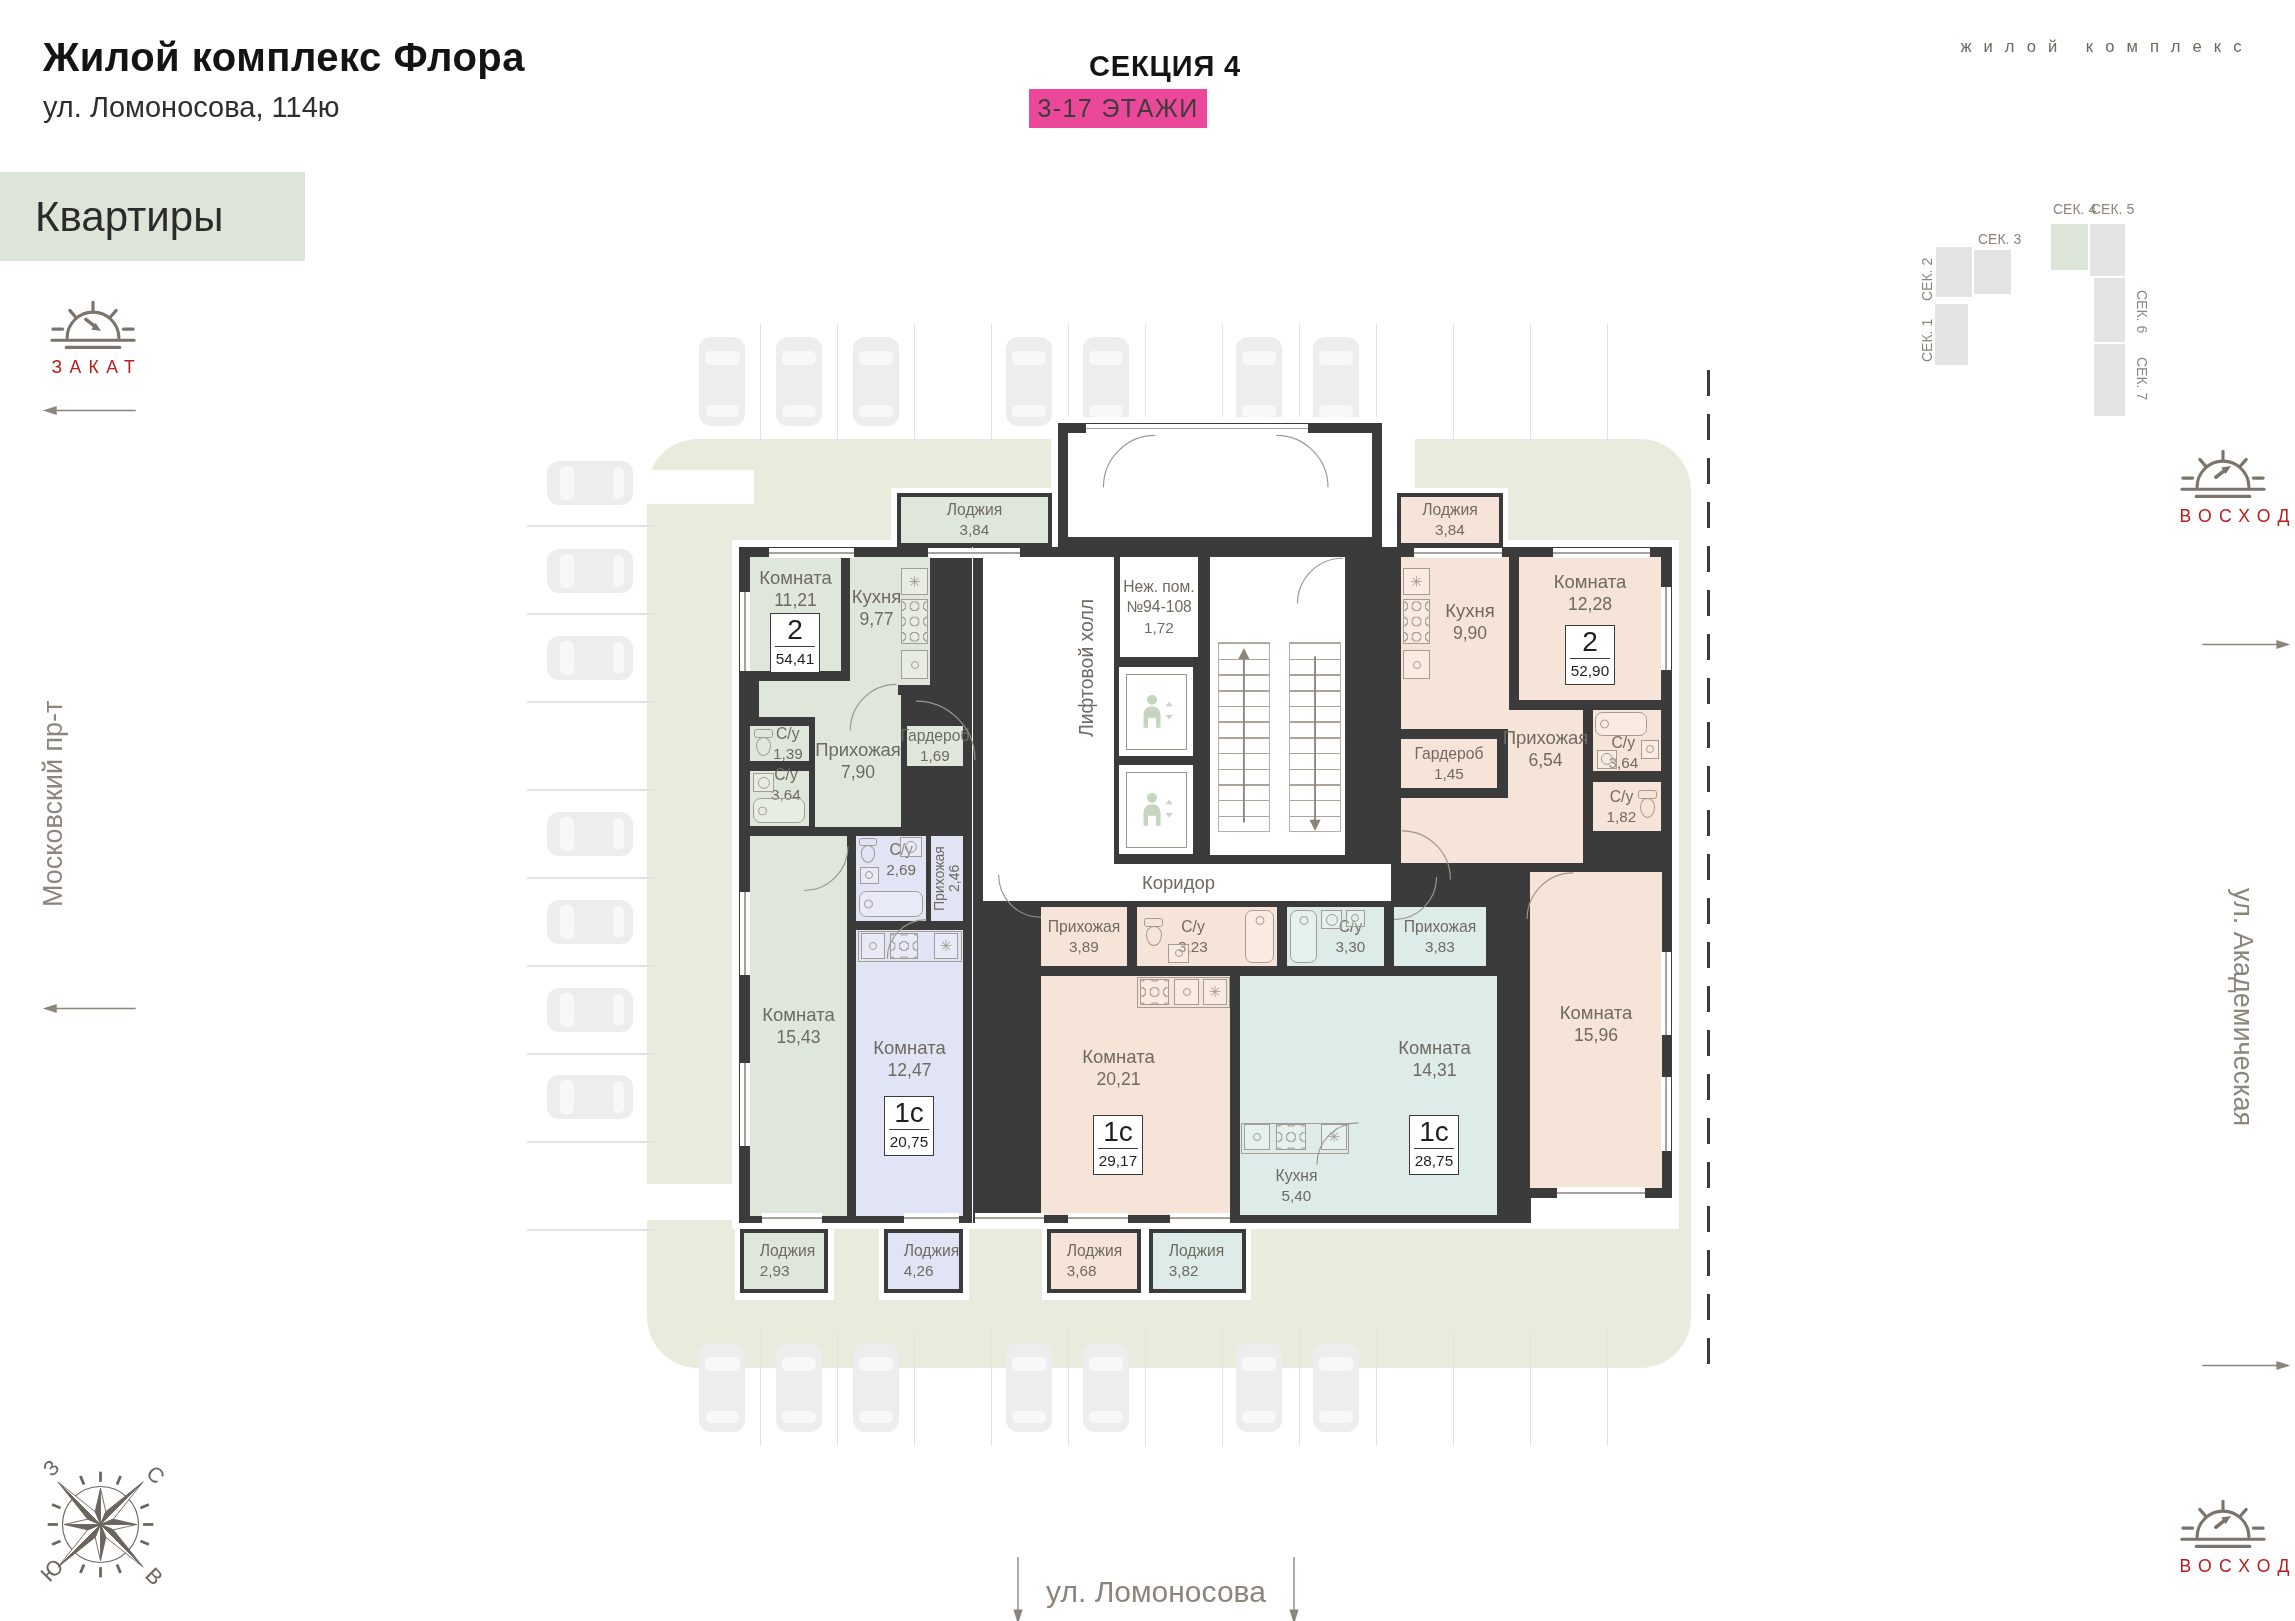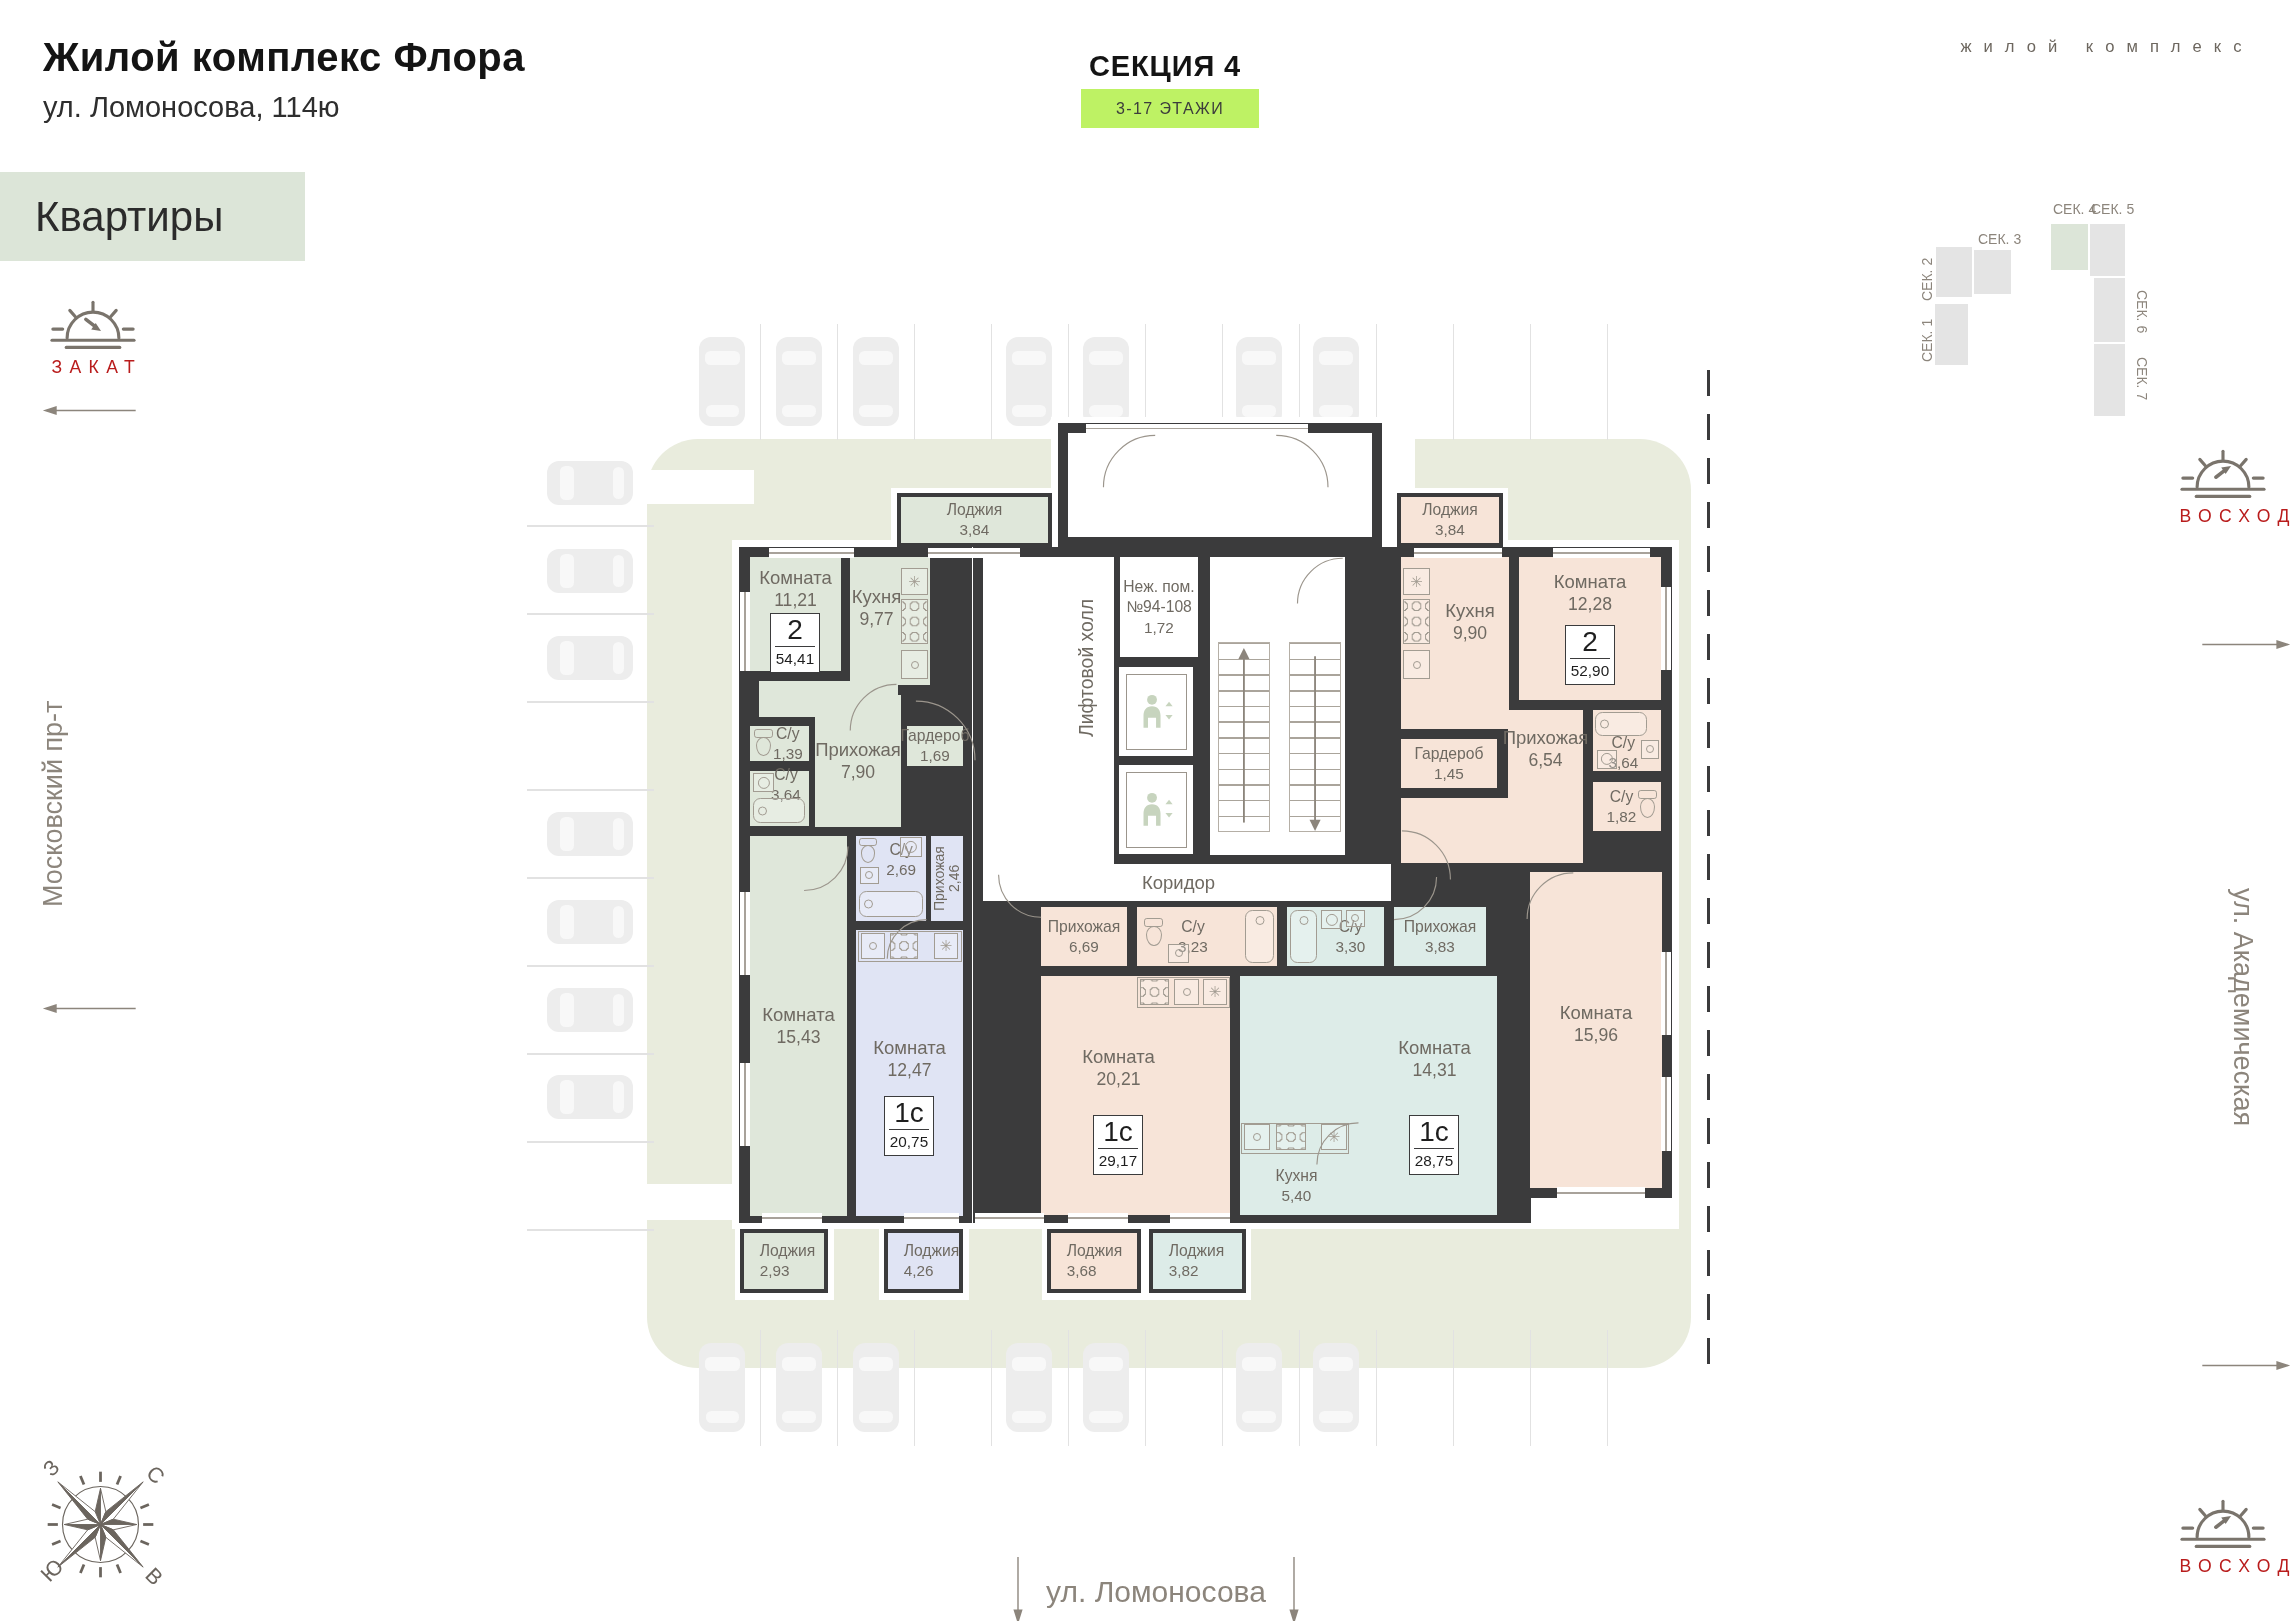--- a/index.html
+++ b/index.html
@@ -46,21 +46,21 @@
   .car.h:after{top:14%;bottom:14%;right:11%;width:13%;height:auto;left:auto}
   .mm{position:absolute;background:#e4e4e4;z-index:1}
   .mm.act{background:#dce5d8}
   .mml{position:absolute;font-size:14px;color:#8c857c;white-space:nowrap;z-index:2}
   .dash{position:absolute;width:2.8px;background:repeating-linear-gradient(to bottom,#3b3b3c 0 26px,rgba(0,0,0,0) 26px 44px);z-index:1}
   .hdr-title{position:absolute;left:43px;top:35px;font-size:40px;font-weight:bold;color:#141414;letter-spacing:0.5px}
   .hdr-addr{position:absolute;left:43px;top:91px;font-size:29px;color:#2e2e2e}
   .navbox{position:absolute;left:0;top:172px;width:305px;height:89px;background:#dce5d8;display:flex;align-items:center;z-index:1}
   .navbox span{font-size:42px;color:#2b2b2b;padding-left:35px}
   .sec-title{position:absolute;left:994px;top:50px;width:342px;text-align:center;font-size:29px;font-weight:bold;color:#141414;letter-spacing:0.9px}
-  .sec-badge{position:absolute;left:1081px;top:89px;width:178px;height:39px;background:#bef264;display:flex;align-items:center;justify-content:center;font-size:16px;color:#3c3c3c;letter-spacing:1.4px}
+  .sec-badge{position:absolute;left:1029px;top:89px;width:178px;height:39px;background:#ec4899;display:flex;align-items:center;justify-content:center;font-size:25px;color:#3c3c3c;letter-spacing:1.4px}
   .logo{position:absolute;left:1939px;top:32px;width:324px;text-align:center;z-index:1}
   .logo-row{display:flex;align-items:center;justify-content:center;font-family:"Liberation Serif",serif;font-size:91px;color:#1c1c1c;line-height:1}
   .logo-sub{margin-top:4.6px;font-size:16.6px;letter-spacing:12px;color:#6d675f;text-indent:12px}
   .slabel{font-size:17.6px;letter-spacing:7.4px;color:#b91c1c;text-indent:7.4px}
   .street-v{position:absolute;font-size:27px;color:#8c857c;display:flex;align-items:center;justify-content:center;z-index:1}
   .overlay{position:absolute;z-index:5;pointer-events:none}
 </style>
 </head>
 <body>
 
@@ -473,21 +473,21 @@
 <div class="room c-peach" style="left:1530px;top:872px;width:132px;height:316px">
   <div class="rl" style="top:129px;bottom:auto;height:46px">
       <span>Комната</span>
       <span class="ra">15,96</span>
     </div>
 </div>
 
 <div class="room c-peach" style="left:1041px;top:907px;width:86px;height:59px">
   <div class="rl sm">
       <span>Прихожая</span>
-      <span class="ra">6,69</span>
+      <span class="ra">3,89</span>
     </div>
 </div>
 <div class="room c-peach" style="left:1137px;top:907px;width:140px;height:59px">
   <div class="rl sm" style="left:-28px">
       <span>С/у</span>
       <span class="ra">3,23</span>
     </div>
 </div>
 <div class="ico toilet" style="left:1144px;top:918px;width:19.4px;height:29px"></div>
 <div class="ico sink" style="left:1168px;top:944px;width:21px;height:18.5px"></div>

